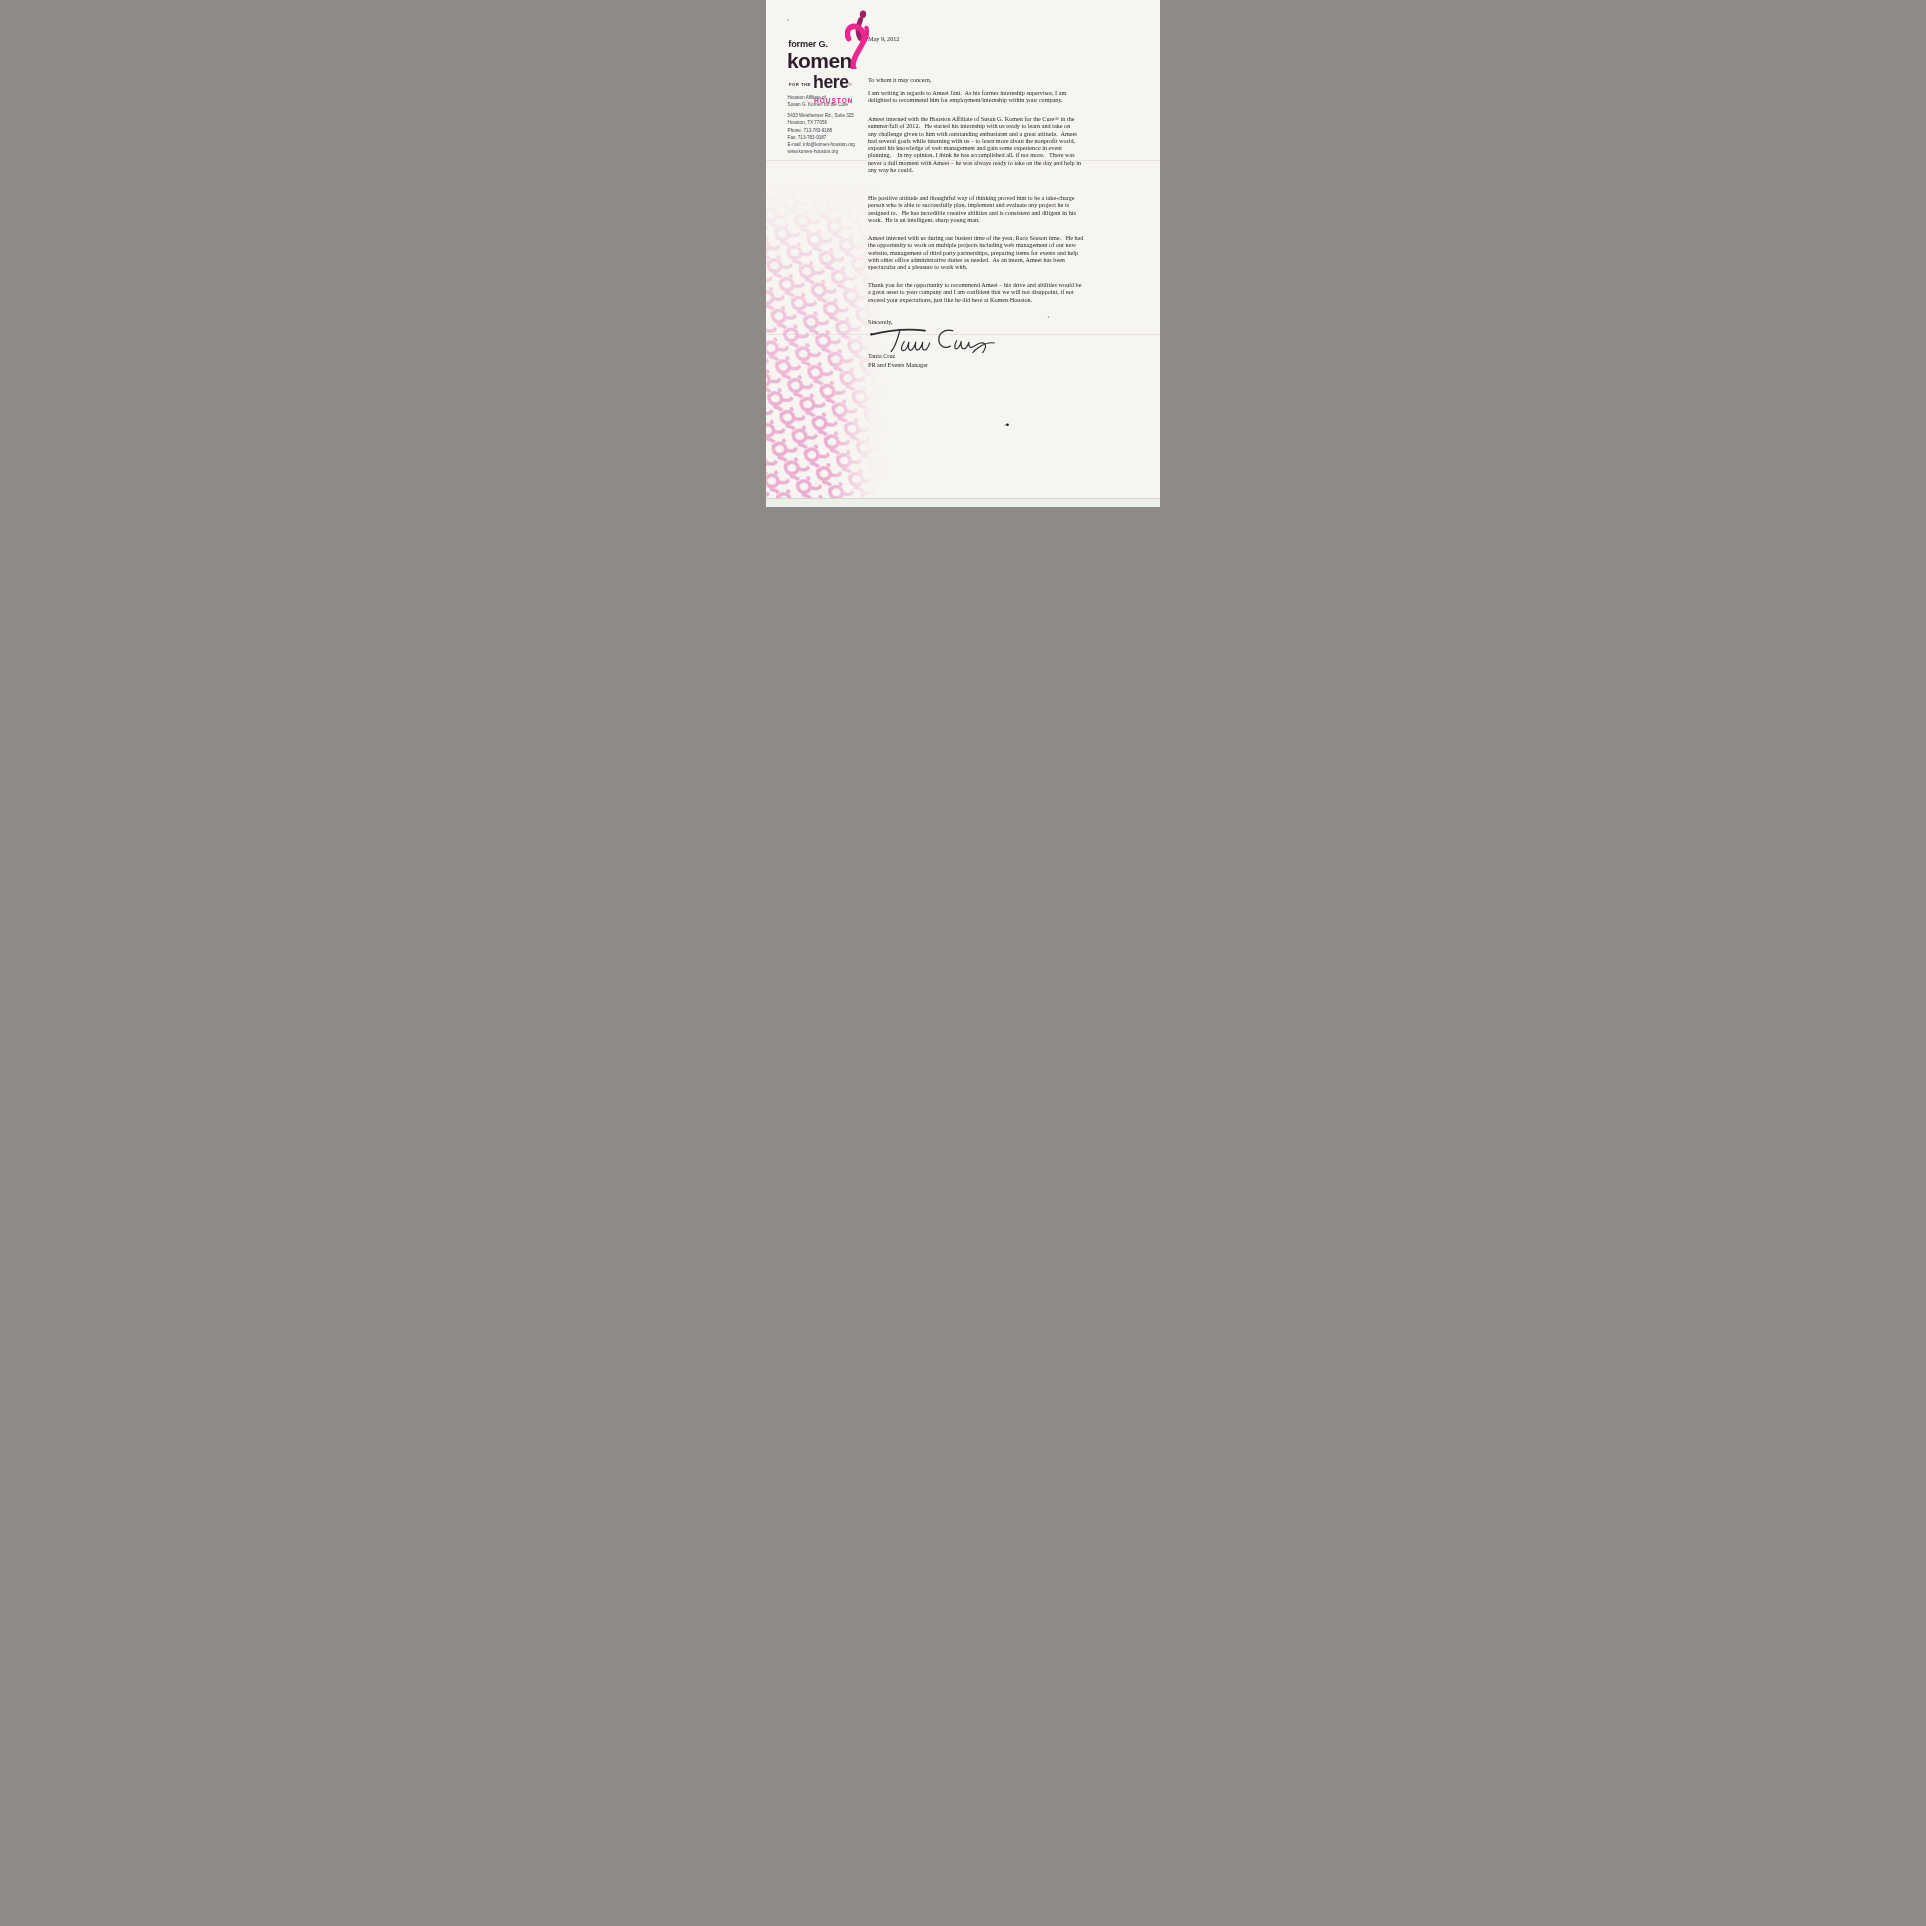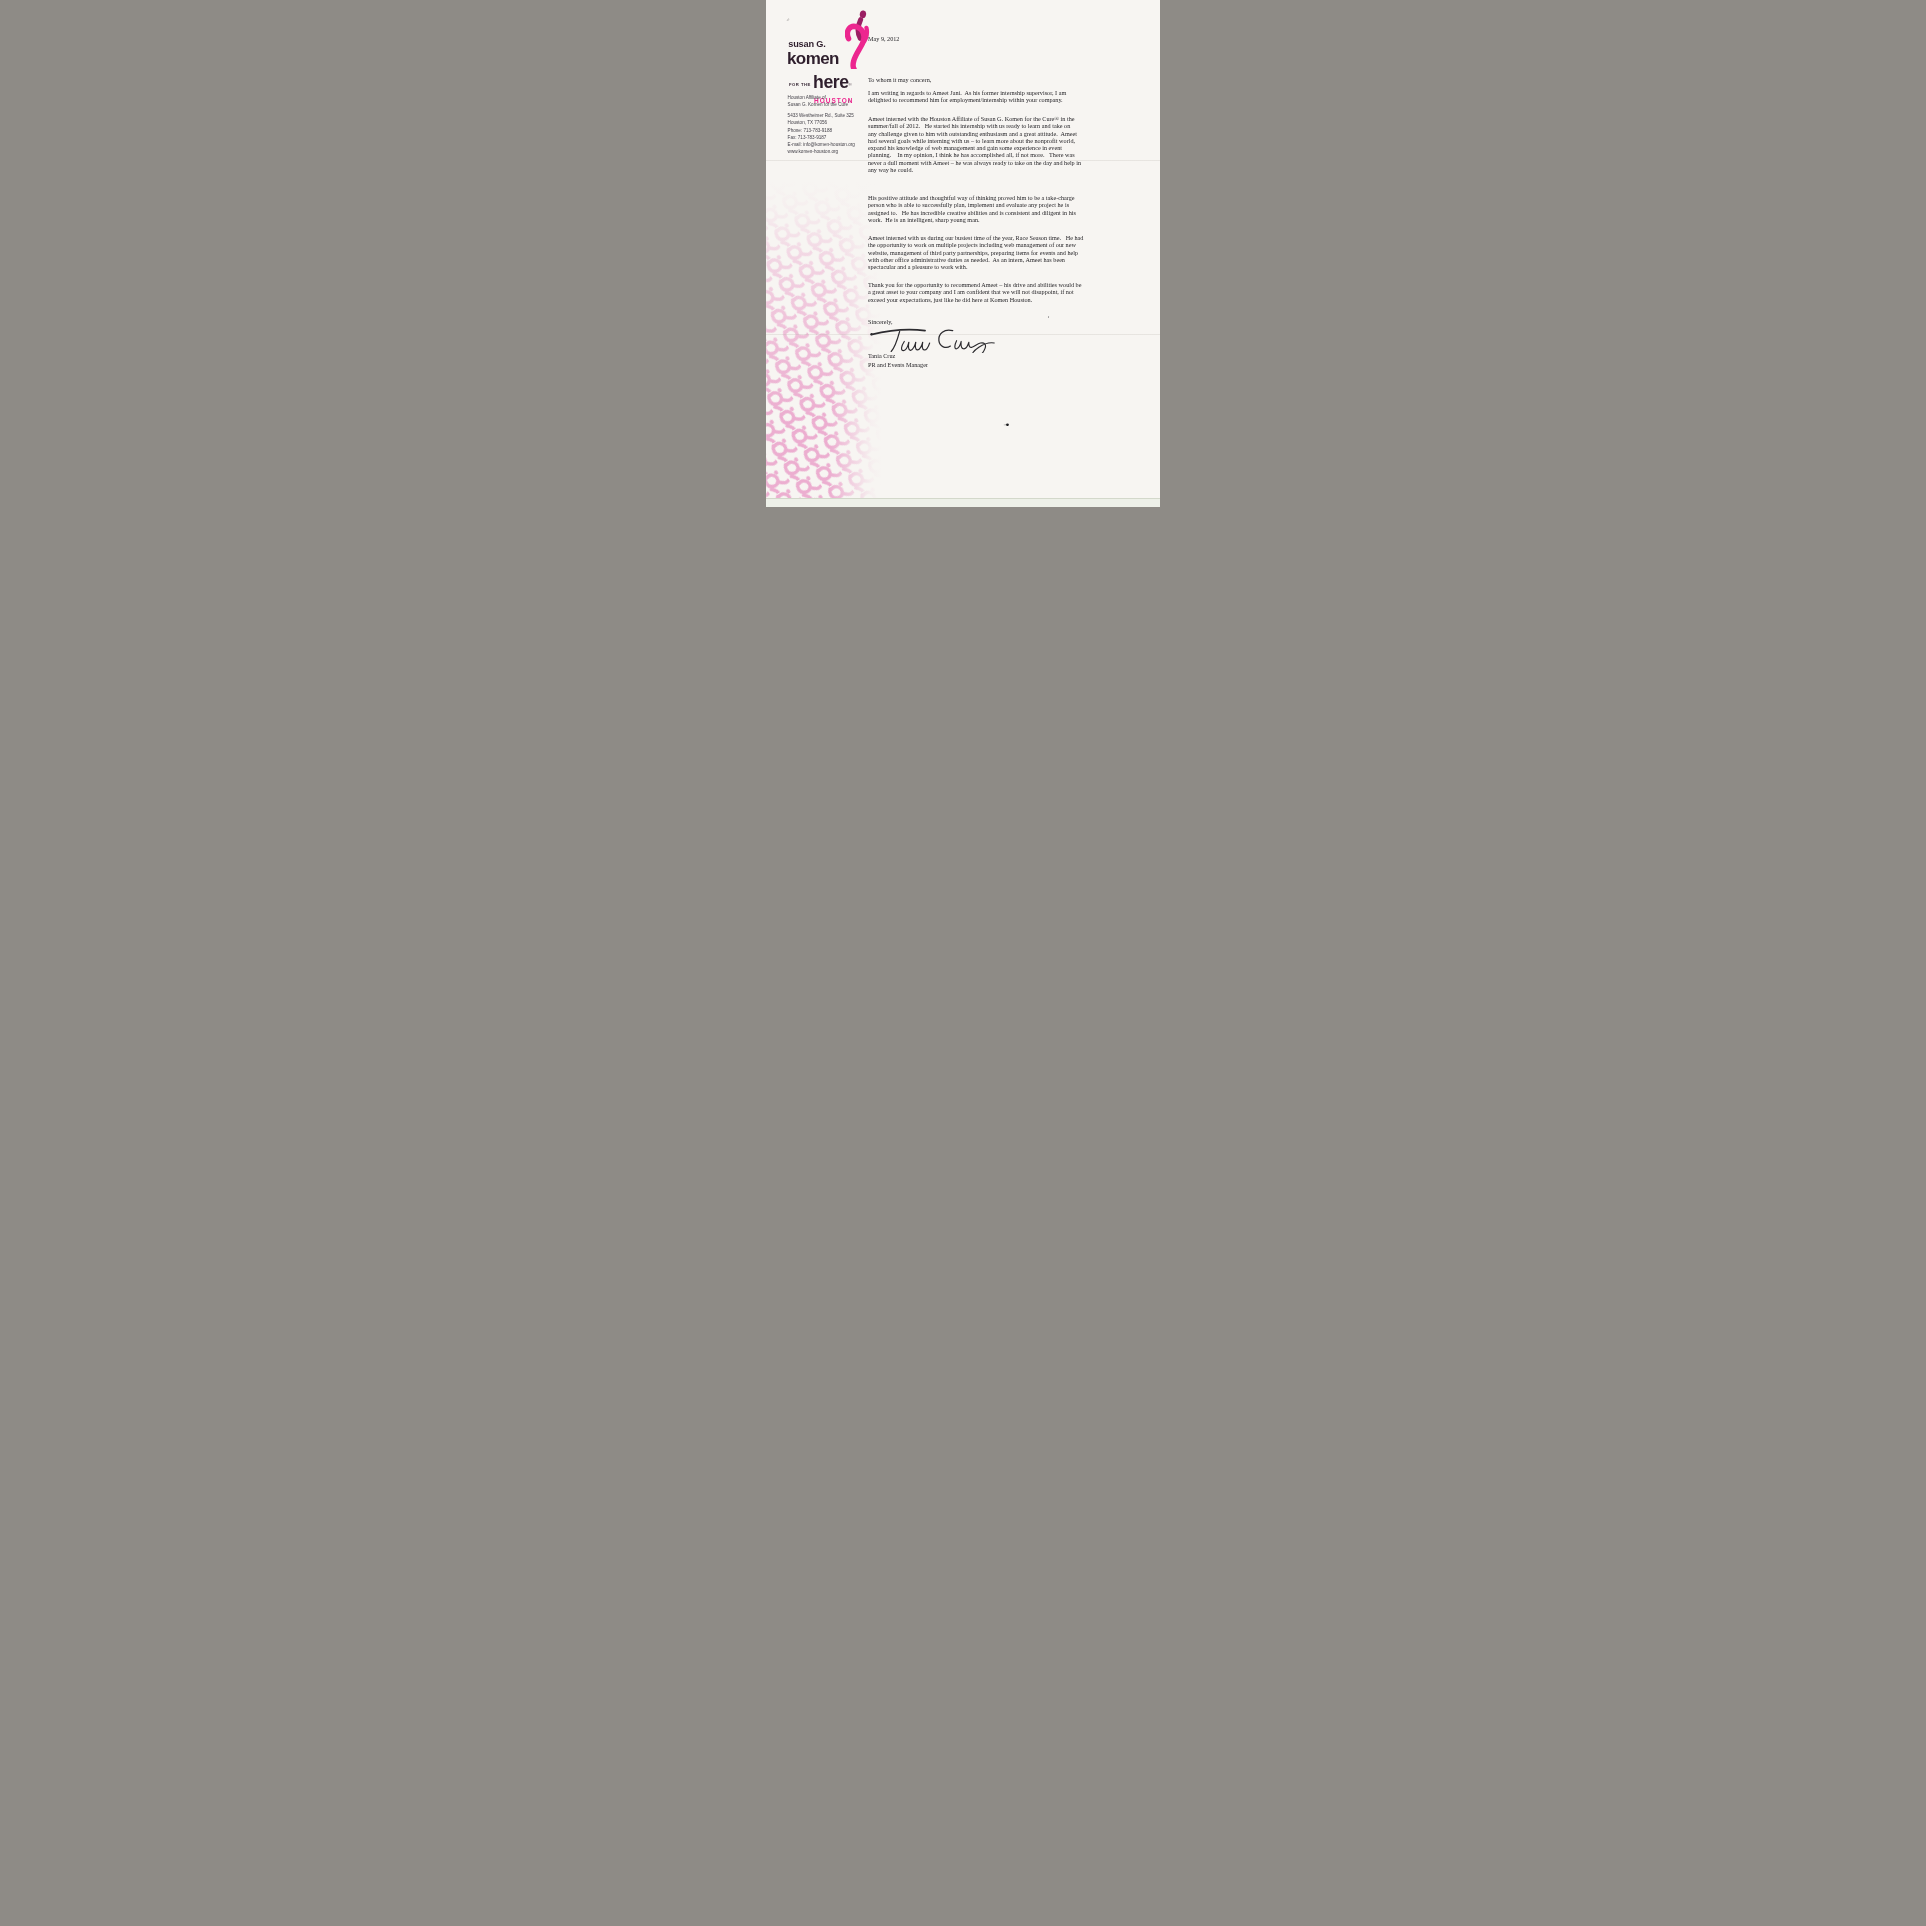--- a/index.html
+++ b/index.html
@@ -4,21 +4,21 @@
 <style>
   html,body{margin:0;padding:0;background:#8e8b86;}
   .page{
     position:relative; width:394px; height:507px; margin:0 auto;
     background:#f7f5f2; overflow:hidden;
     font-family:"Liberation Serif", serif; color:#201f23;
   }
   
   .logo-text{position:absolute; color:#2f1f2d; font-family:"Liberation Sans", sans-serif;}
   .logo-susan{left:22.3px; top:39px; font-size:9.2px; font-weight:600; letter-spacing:-0.2px;}
-  .logo-komen{left:21px; top:49px; font-size:17px; font-weight:700; letter-spacing:-0.6px;}
+  .logo-komen{left:21px; top:49px; font-size:21px; font-weight:700; letter-spacing:-0.6px;}
   .logo-forthe{left:23px; top:82px; font-size:4.2px; font-weight:700; letter-spacing:0.5px;}
   .logo-cure{left:47px; top:72px; font-size:17.7px; font-weight:700; letter-spacing:-0.4px;}
   .logo-reg{font-size:4.2px; vertical-align:2.3px; font-weight:400;}
   .logo-houston{left:48px; top:97px; font-size:6.5px; font-weight:700; letter-spacing:1px; color:#ec268f;}
   .ribbon{position:absolute; left:79px; top:10.4px;}
   
   .sidebar{position:absolute; left:21.6px; font-family:"Liberation Sans", sans-serif; color:#403e46;}
   .affiliate{top:95px; font-size:4.6px; line-height:5.4px;}
   .address{top:112px; font-size:4.6px; line-height:7.3px;}
   .address div{white-space:nowrap;}
@@ -71,21 +71,21 @@
           </g>
         </pattern>
       </defs>
       <rect width="300" height="845" fill="url(#wmpat)"></rect>
     </svg>
   </div>
 
   <div class="fold fold-1"></div>
   <div class="fold fold-2"></div>
 
-  <div class="logo-text logo-susan">susan G.</div>
+  <div class="logo-text logo-susan">former G.</div>
   <div class="logo-text logo-komen">komen</div>
   <div class="logo-text logo-forthe">FOR THE</div>
   <div class="logo-text logo-cure"><span>here</span><span class="logo-reg">®</span></div>
   <div class="logo-text logo-houston">HOUSTON</div>
 
   <div class="ribbon">
     <svg width="25" height="59" viewBox="0 0 64 152">
       <path d="M44 88 C54 76 59 62 55 46" stroke="#ec268f" stroke-width="11" fill="none" stroke-linecap="round"></path>
       <path d="M40 25 C33 40 31 58 39 73" stroke="#9b1f63" stroke-width="13" fill="none" stroke-linecap="round"></path>
       <ellipse cx="46" cy="11" rx="8" ry="10" fill="#9b1f63" transform="rotate(12 46 11)"></ellipse>

